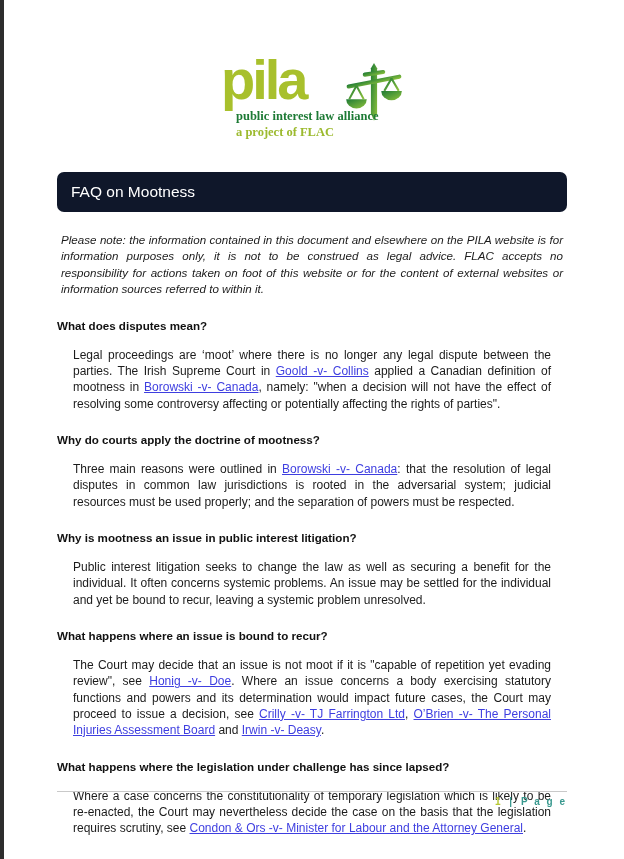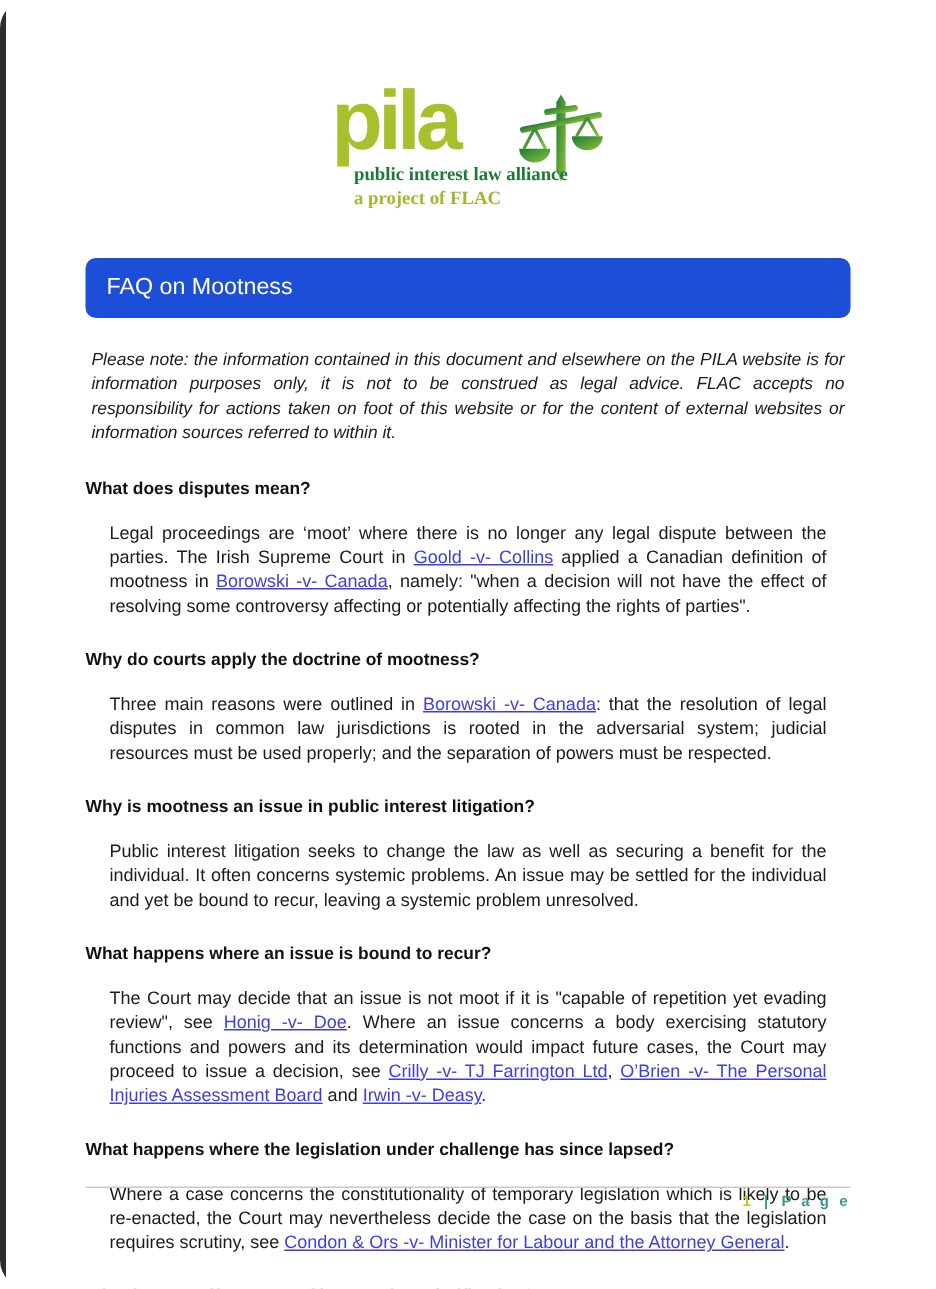--- a/index.html
+++ b/index.html
@@ -3,21 +3,20 @@
 <meta charset="utf-8">
 <style>
   html,body { margin:0; padding:0; background:#ffffff; }
   .page {
     position:relative;
     width:624px; height:859px;
     background:#ffffff;
     font-family:"Liberation Sans", sans-serif;
     color:#1b1b1b;
     overflow:hidden;
-    border-radius:19px;
   }
   .left-strip {
     position:absolute; left:0; top:0;
     width:4px; height:100%;
     background:#2d2d2d;
   }
 
   
   .logo { position:relative; width:182px; height:80px; margin:62px auto 0; }
   .brand {
@@ -35,21 +34,21 @@
   .subtagline {
     position:absolute; left:15px; top:63px; white-space:nowrap;
     font-family:"Liberation Serif", serif;
     font-size:12.5px; color:#9cba2e;font-weight:bold;
   }
 
   
   .title-bar {
     margin:30px 57px 0;
     height:40px;
-    background:#1d4ed8;
+    background:#0f172a;
     border-radius:7px;
     display:flex; align-items:center;
     padding-left:14px; box-sizing:border-box;
     color:#ffffff; font-size:15.5px;
   }
 
   
   .content { margin:0 57px; }
   .notice {
     font-style:italic;

